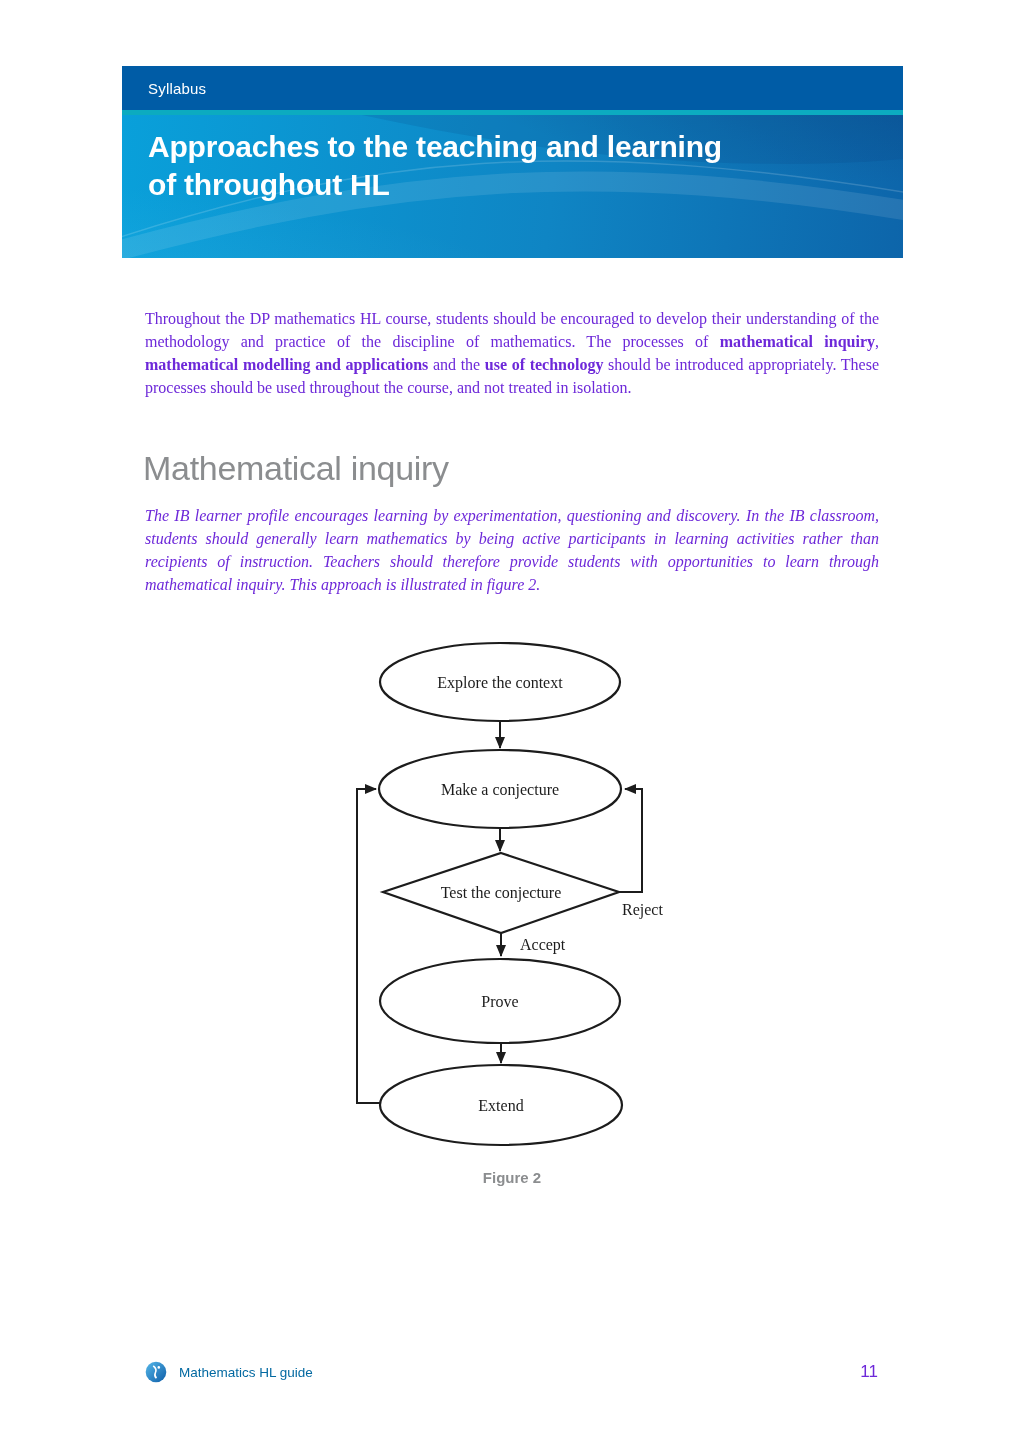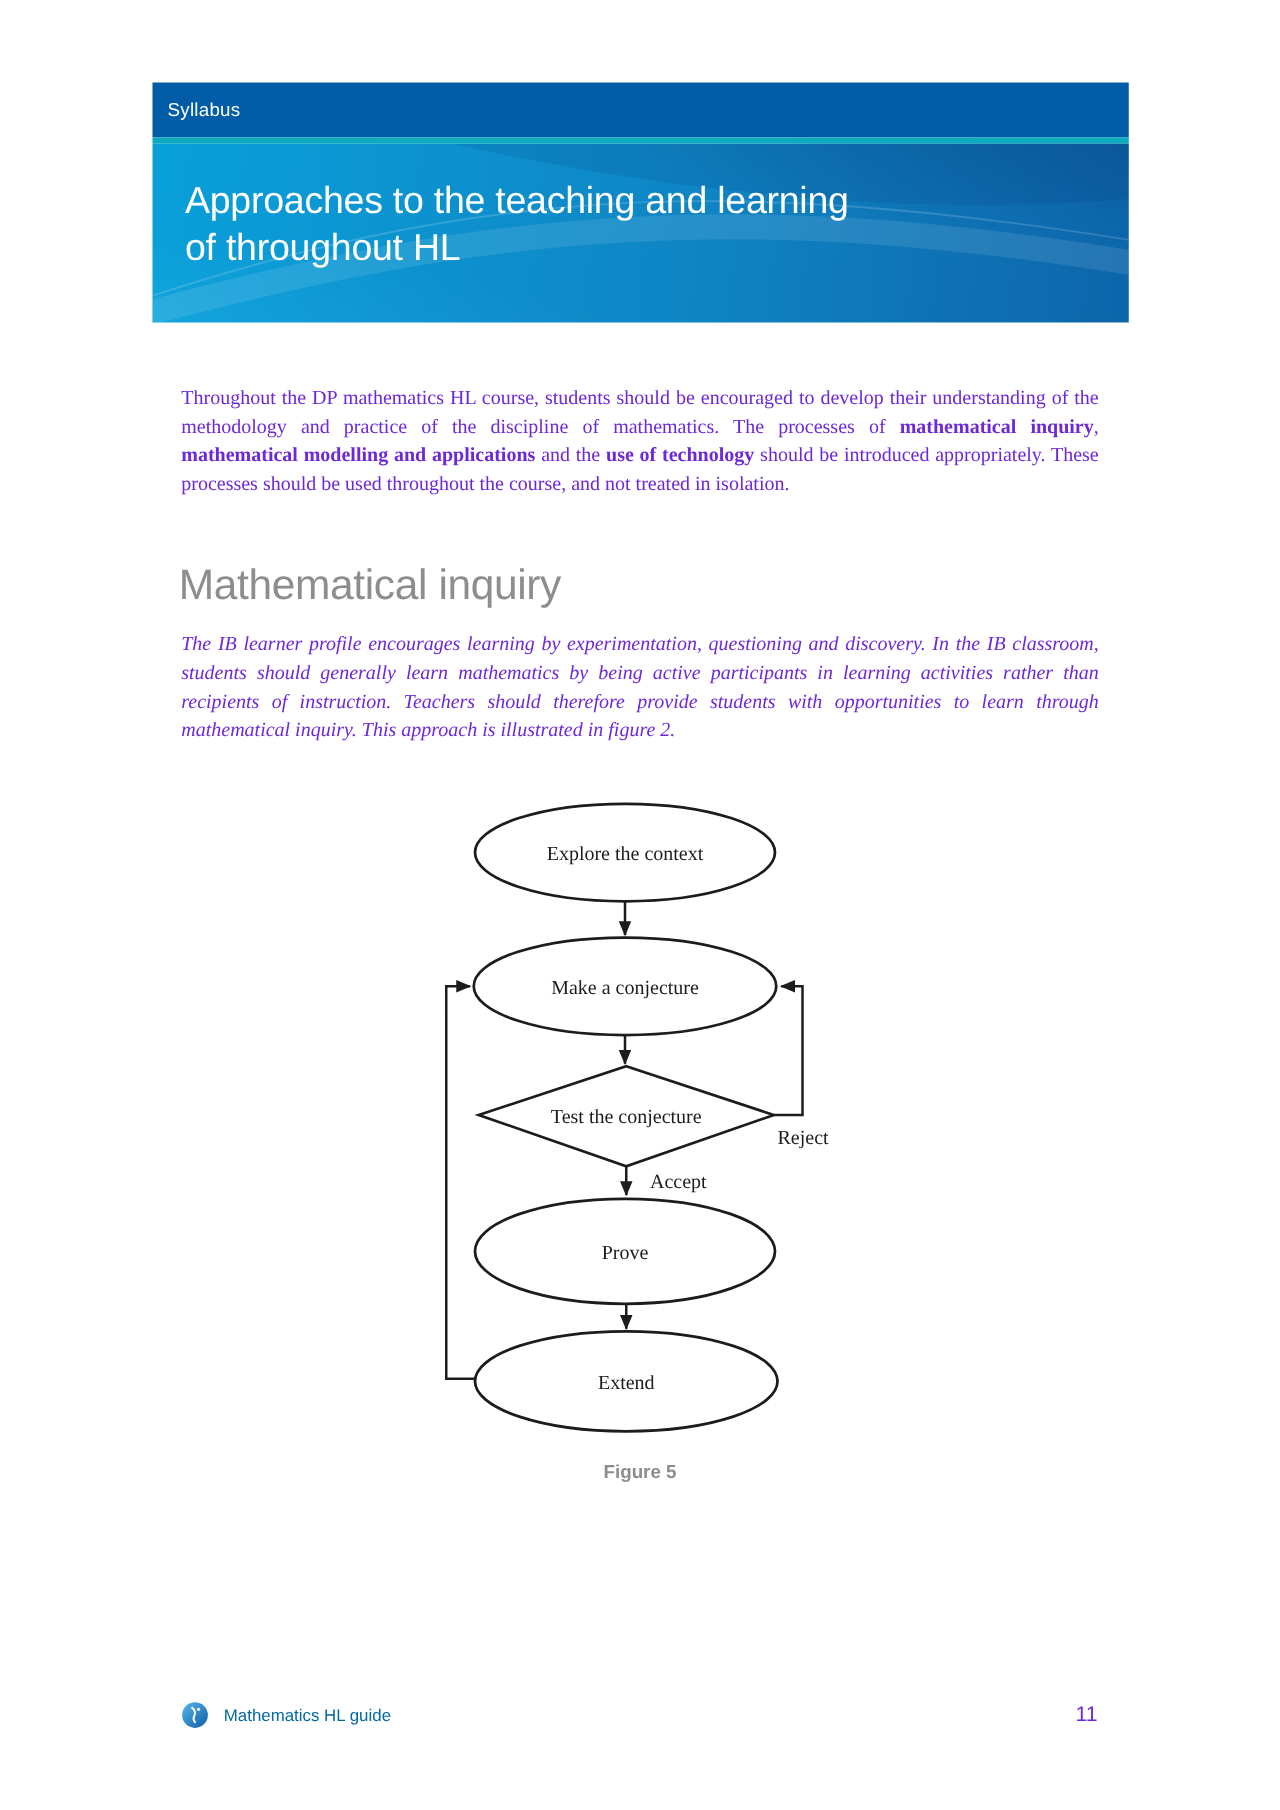--- a/index.html
+++ b/index.html
@@ -5,35 +5,35 @@
   html,body { margin:0; padding:0; background:#ffffff; }
   .page {
     position:relative; width:1024px; height:1448px; background:#ffffff;
     font-family:"Liberation Sans", sans-serif; overflow:hidden;
   }
 
   
   .banner { position:absolute; left:122px; top:66px; width:781px; }
   .banner-top {
     height:44px; background:#005ca6; display:flex; align-items:center;
-    padding-left:12px; box-sizing:border-box;
+    padding-left:26px; box-sizing:border-box;
   }
   .banner-top .eyebrow { color:#ffffff; font-size:15px; letter-spacing:0.2px; }
   .banner-teal { height:5px; background:#0cabc0; }
   .banner-main {
     position:relative; height:143px; overflow:hidden;
     background:
       radial-gradient(120% 170% at 105% -45%, rgba(6,49,105,0.35) 0%, rgba(6,49,105,0) 55%),
       radial-gradient(150% 210% at -25% 170%, rgba(130,225,255,0.20) 0%, rgba(130,225,255,0) 60%),
       linear-gradient(96deg, #09a0da 0%, #0f85c4 55%, #0d65aa 100%);
   }
   .banner-swoosh { position:absolute; left:0; top:0; }
   .banner-title {
-    position:relative; padding:27px 0 0 26px; color:#ffffff;
-    font-size:30px; line-height:38px; font-weight:400; letter-spacing:-0.2px;
+    position:relative; padding:13px 0 0 26px; color:#ffffff;
+    font-size:30px; line-height:38px; font-weight:700; letter-spacing:-0.2px;
   }
 
   
   .body-text {
     position:absolute; left:145px; width:734px; margin:0;
     font-family:"Liberation Serif", serif; font-size:16px; line-height:23px;
     color:#6d28d9; text-align:justify;
   }
   .para1 { top:307px; }
   .para2 { top:504px;font-style:italic; }
@@ -119,21 +119,21 @@
     <text x="160" y="58" text-anchor="middle">Explore the context</text>
     <text x="160" y="165" text-anchor="middle">Make a conjecture</text>
     <text x="161" y="268" text-anchor="middle">Test the conjecture</text>
     <text x="160" y="377" text-anchor="middle">Prove</text>
     <text x="161" y="481" text-anchor="middle">Extend</text>
 
     <text x="282" y="285">Reject</text>
     <text x="180" y="320">Accept</text>
   </svg>
 
-  <div class="figure-caption">Figure 5</div>
+  <div class="figure-caption">Figure 2</div>
 
   <div class="footer">
     <svg width="22" height="22" viewBox="0 0 22 22">
       <defs>
         <linearGradient id="iblg" x1="0" y1="0" x2="1" y2="1">
           <stop offset="0" stop-color="#56b8e9"></stop>
           <stop offset="1" stop-color="#0e5da8"></stop>
         </linearGradient>
       </defs>
       <circle cx="11" cy="11" r="10.3" fill="url(#iblg)"></circle>

